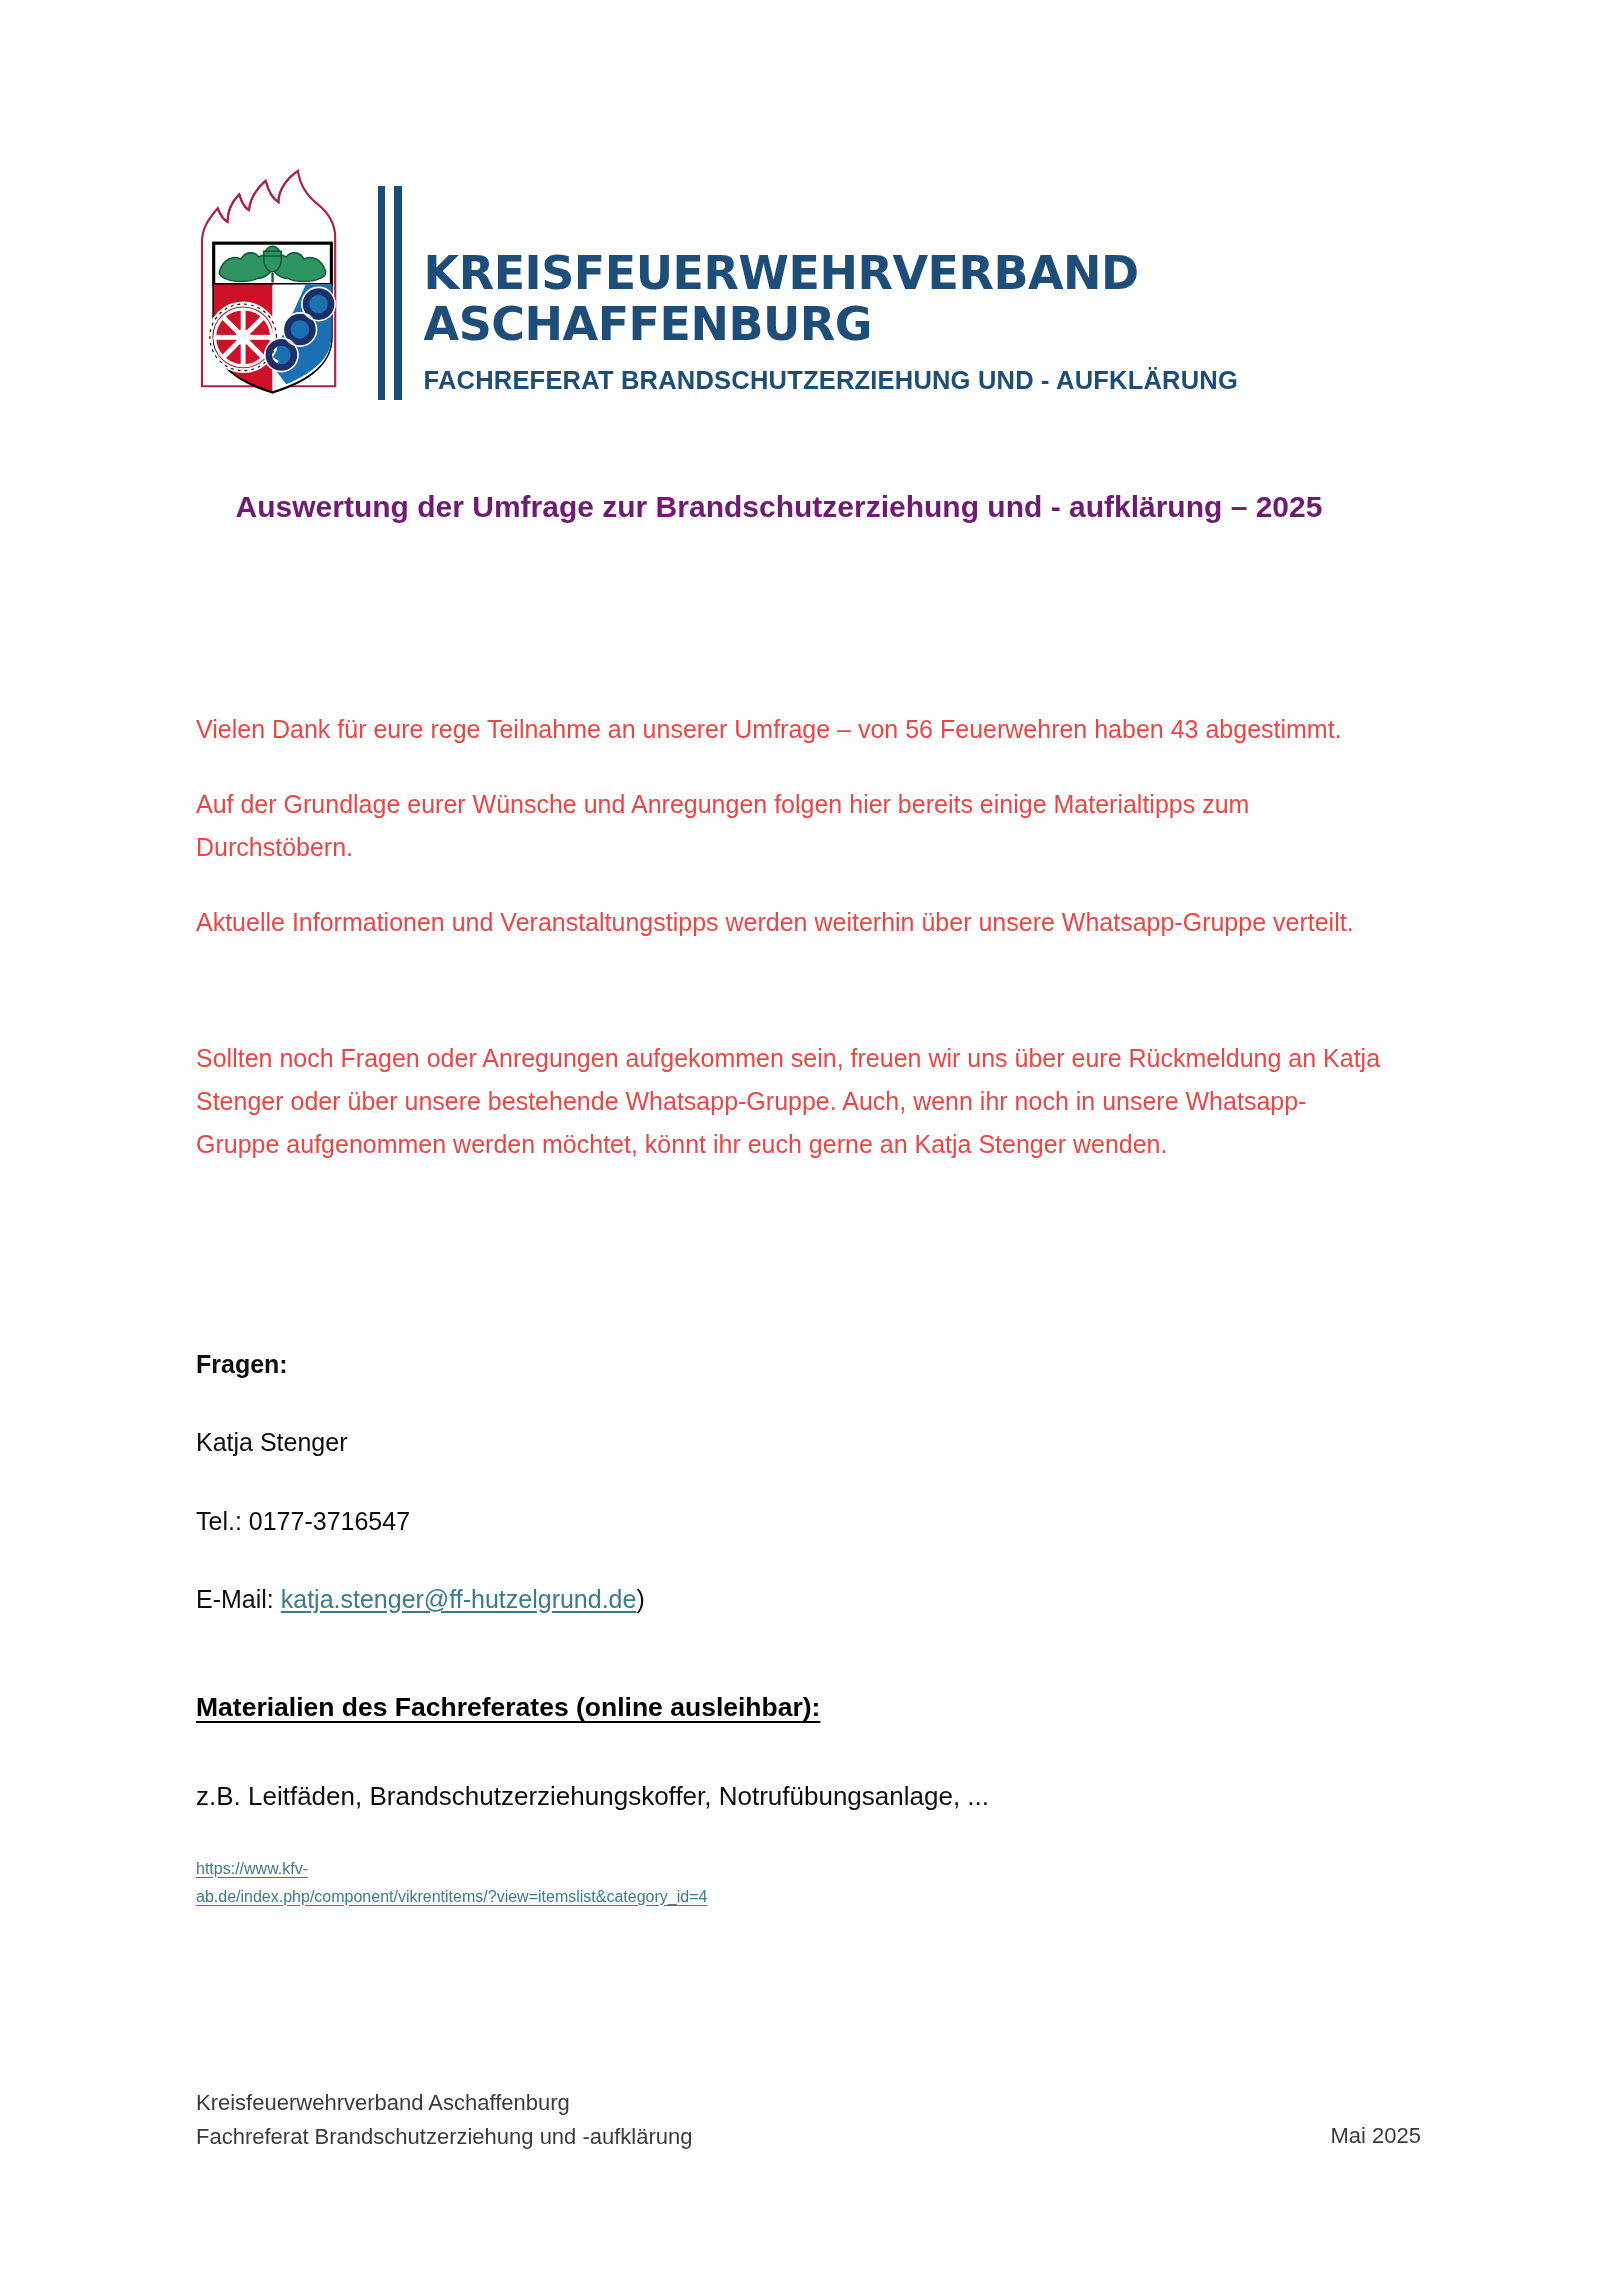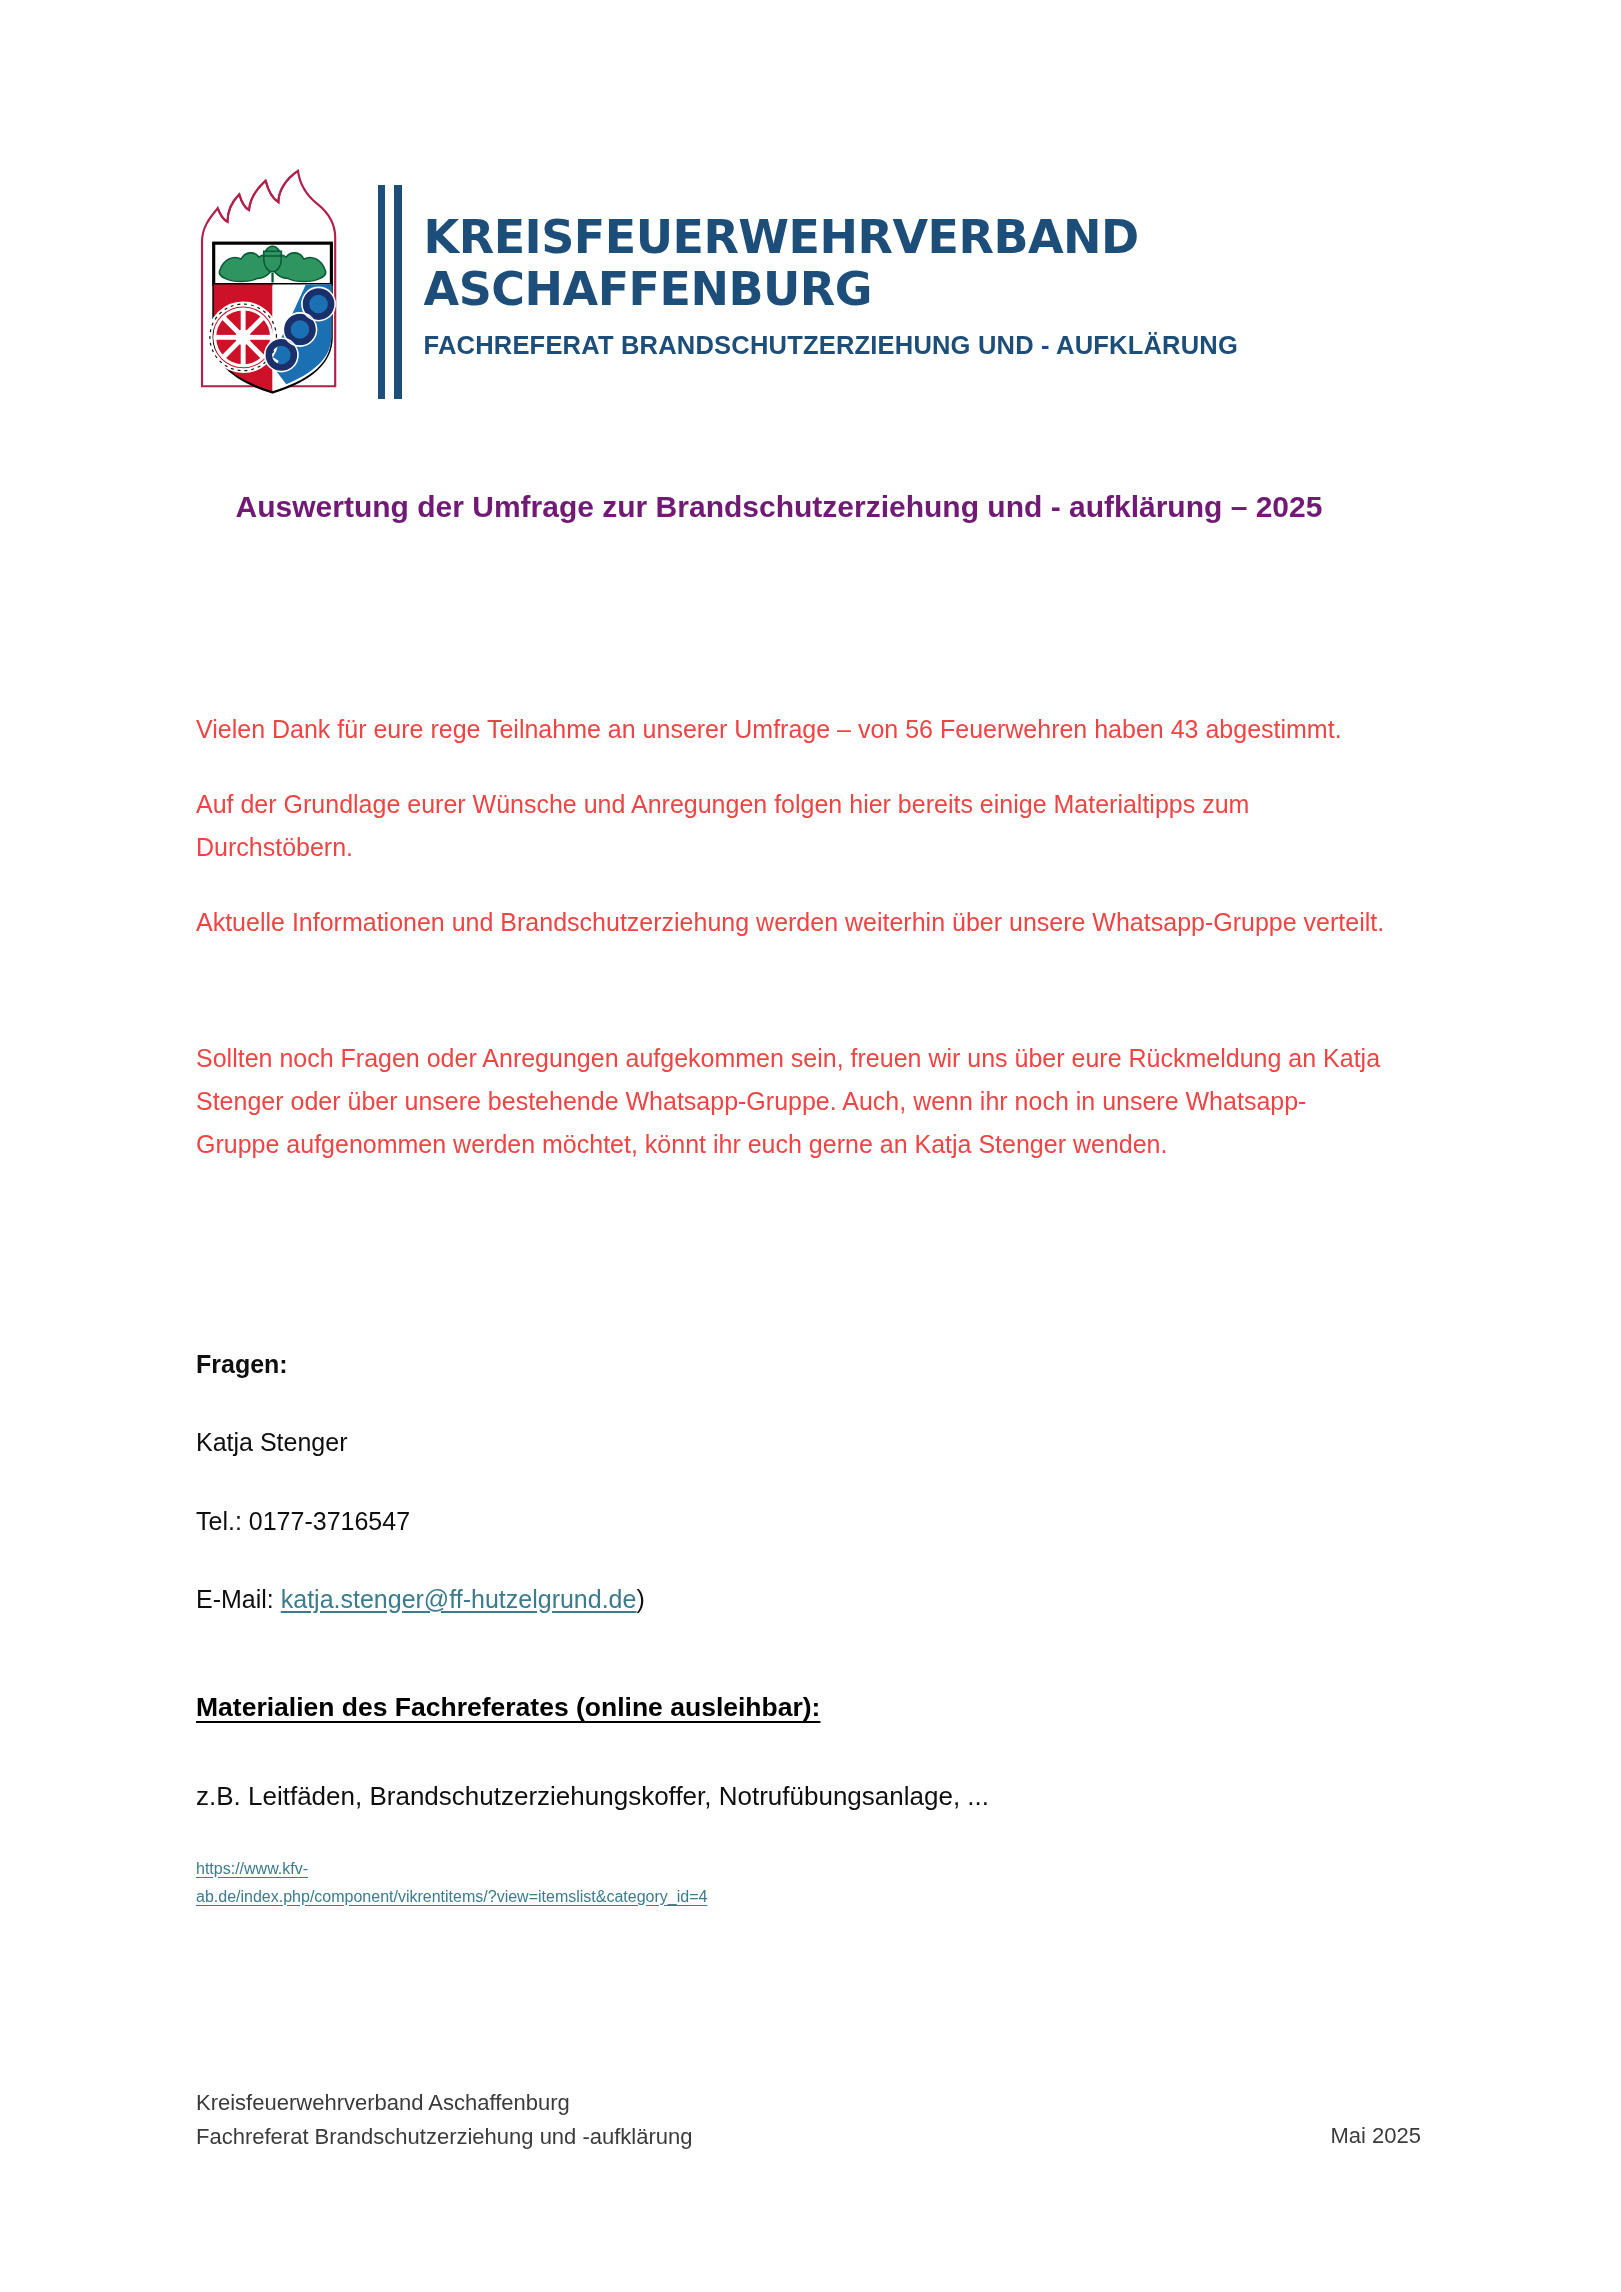--- a/index.html
+++ b/index.html
@@ -22,21 +22,21 @@
     background: #ffffff;
   }
 
   
   .letterhead {
     position: absolute;
     left: 188px;
     top: 165px;
     width: 1255px;
     display: flex;
-    align-items: center;
+    align-items: flex-end;
   }
 
   .crest-wrap {
     width: 172px;
     flex: 0 0 172px;
     position: relative;
   }
   .crest-svg { display: block; width: 172px; height: 235px; }
 
   .rule-bars {
@@ -264,21 +264,21 @@
   </div>
 
   <div class="doc-title">
     <span>Auswertung der Umfrage zur Brandschutzerziehung und -</span>
     <span>aufklärung – 2025</span>
   </div>
 
   <div class="body-copy">
     <p>Vielen Dank für eure rege Teilnahme an unserer Umfrage – von 56 Feuerwehren haben 43 abgestimmt.</p>
     <p>Auf der Grundlage eurer Wünsche und Anregungen folgen hier bereits einige Materialtipps zum Durchstöbern.</p>
-    <p>Aktuelle Informationen und Brandschutzerziehung werden weiterhin über unsere Whatsapp-Gruppe verteilt.</p>
+    <p>Aktuelle Informationen und Veranstaltungstipps werden weiterhin über unsere Whatsapp-Gruppe verteilt.</p>
     <div class="gap-block"></div>
     <p>Sollten noch Fragen oder Anregungen aufgekommen sein, freuen wir uns über eure Rückmeldung an Katja Stenger oder über unsere bestehende Whatsapp-Gruppe. Auch, wenn ihr noch in unsere Whatsapp-Gruppe aufgenommen werden möchtet, könnt ihr euch gerne an Katja Stenger wenden.</p>
   </div>
 
   <div class="contact">
     <span class="kontakt-label">Fragen:</span>
     <span class="row">Katja Stenger</span>
     <span class="row">Tel.: 0177-3716547</span>
     <span class="row"><span>E-Mail: </span><a class="link" href="#">katja.stenger@ff-hutzelgrund.de</a><span>)</span></span>
   </div>

